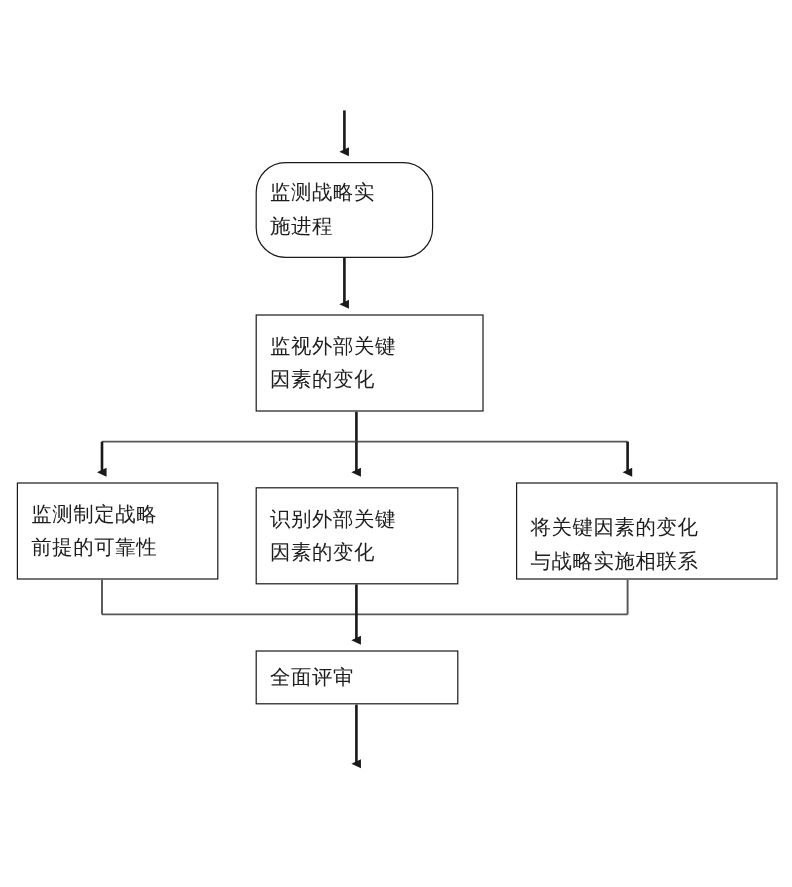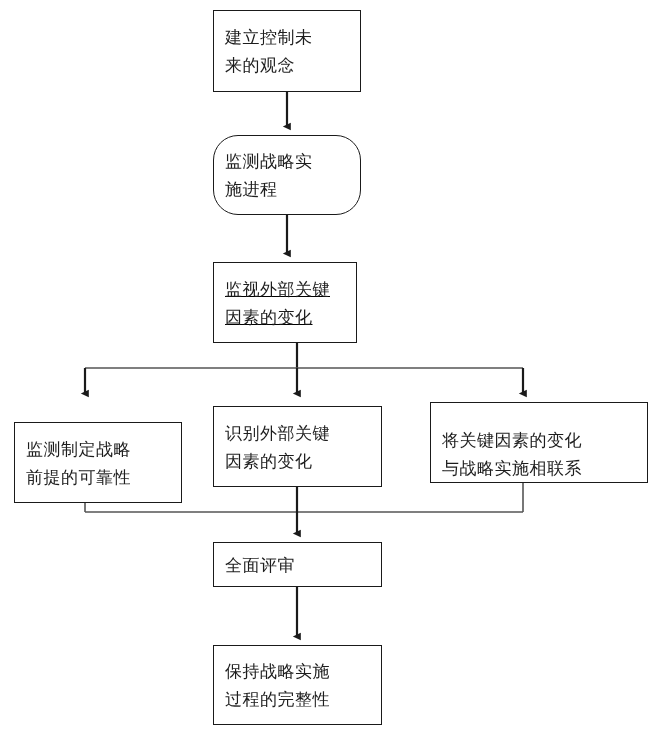--- a/index.html
+++ b/index.html
@@ -101,52 +101,44 @@
 
     <g>
       <line x1="297" y1="483" x2="297" y2="533.5" stroke="#1a1a1a" stroke-width="2.2" marker-end="url(#arrowhead)"></line>
     </g>
 
     <g>
       <line x1="297" y1="587" x2="297" y2="636.5" stroke="#1a1a1a" stroke-width="2.2" marker-end="url(#arrowhead)"></line>
     </g>
   </svg>
 
-  <div class="node" style="left:213px; top:10px; width:148px; height:82px;">
-    <span class="node-text">建立控制未
-来的观念</span>
-  </div>
 
   <div class="node" style="left:213px; top:135px; width:148px; height:80px;border-radius:25px;">
     <span class="node-text">监测战略实
 施进程</span>
   </div>
 
-  <div class="node" style="left:213px; top:262px; width:144px; height:81px;text-decoration:underline;">
+  <div class="node" style="left:213px; top:262px; width:190px; height:81px;">
     <span class="node-text">监视外部关键
 因素的变化</span>
   </div>
 
-  <div class="node" style="left:14px; top:402px; width:168px; height:81px;margin-top:20px;">
+  <div class="node" style="left:14px; top:402px; width:168px; height:81px;">
     <span class="node-text">监测制定战略
 前提的可靠性</span>
   </div>
 
   <div class="node" style="left:213px; top:406px; width:169px; height:81px;">
     <span class="node-text">识别外部关键
 因素的变化</span>
   </div>
 
   <div class="node" style="left:430px; top:402px; width:218px; height:81px;justify-content:flex-end;">
     <span class="node-text">将关键因素的变化
 与战略实施相联系</span>
   </div>
 
   <div class="node" style="left:213px; top:542px; width:169px; height:45px;">
     <span class="node-text">全面评审</span>
   </div>
 
-  <div class="node" style="left:213px; top:645px; width:169px; height:80px;">
-    <span class="node-text">保持战略实施
-过程的完整性</span>
-  </div>
 
 </div>
 
 </body></html>

